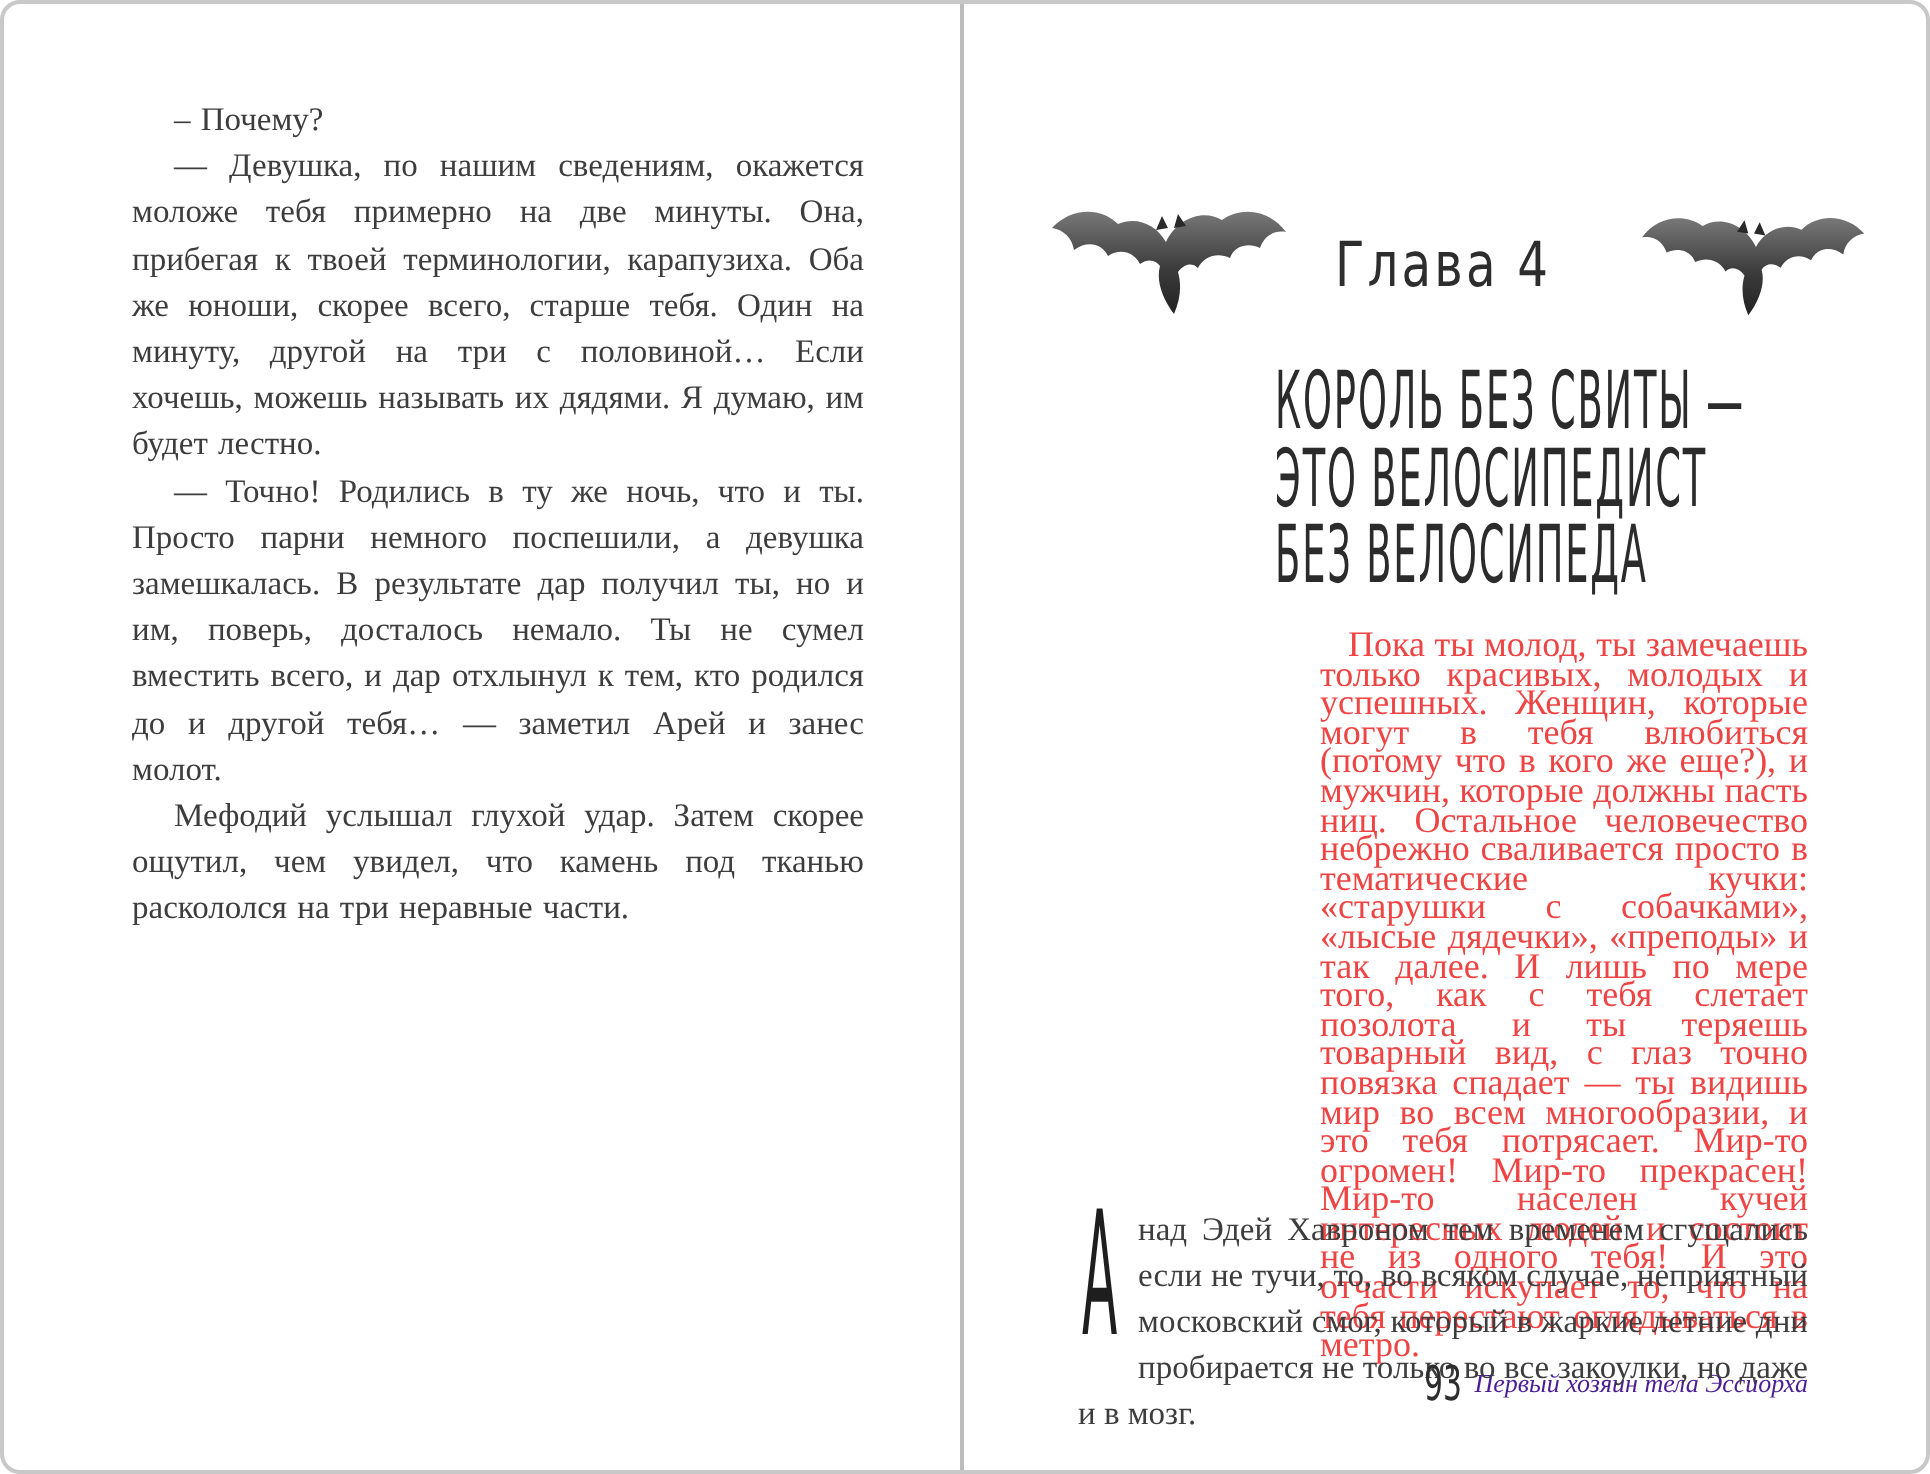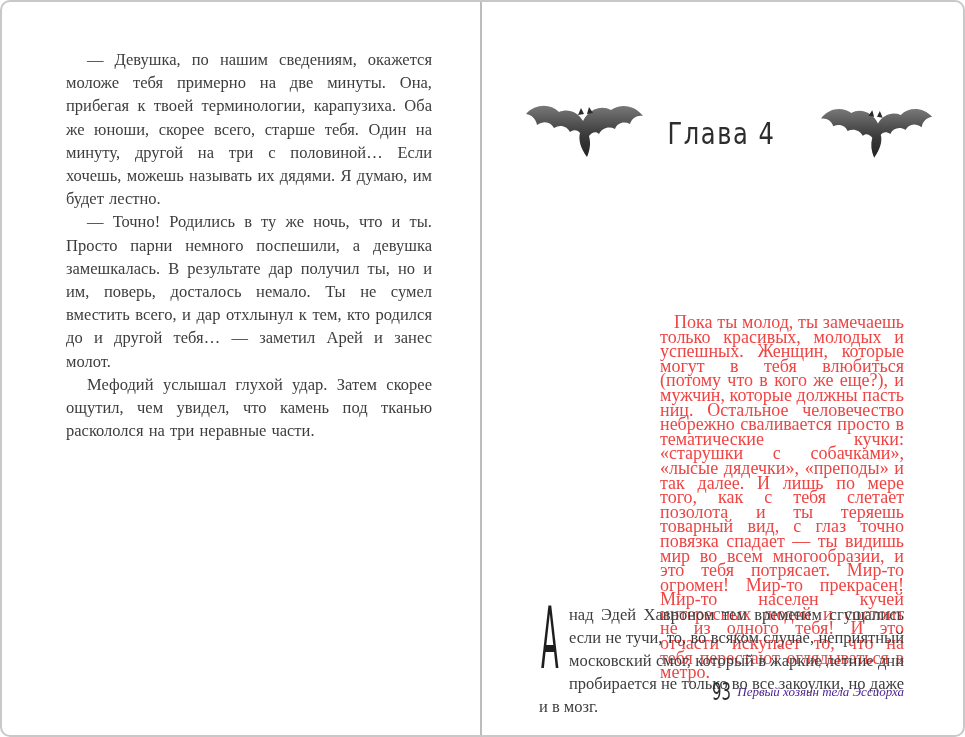--- a/index.html
+++ b/index.html
@@ -60,20 +60,21 @@
   }
 </style>
 </head>
 <body>
 
 <div class="frame">
 
   <div class="divider"></div>
 
   <div class="left-col">
+    <p>– Почему?</p>
     <p>— Девушка, по нашим сведениям, окажется моложе тебя примерно на две минуты. Она, прибегая к твоей терминологии, карапузиха. Оба же юноши, скорее всего, старше тебя. Один на минуту, другой на три с половиной… Если хочешь, можешь называть их дядями. Я думаю, им будет лестно.</p>
     <p>— Точно! Родились в ту же ночь, что и ты. Просто парни немного поспешили, а девушка замешкалась. В результате дар получил ты, но и им, поверь, досталось немало. Ты не сумел вместить всего, и дар отхлынул к тем, кто родился до и другой тебя… — заметил Арей и занес молот.</p>
     <p>Мефодий услышал глухой удар. Затем скорее ощутил, чем увидел, что камень под тканью раскололся на три неравные части.</p>
   </div>
 
   <svg class="bat bat-left" viewBox="0 0 120 62" aria-hidden="true">
     <defs>
       <linearGradient id="batg1" x1="0" y1="0" x2="0" y2="1">
         <stop offset="0" stop-color="#787878"></stop>
         <stop offset="0.55" stop-color="#3c3c3c"></stop>
@@ -91,20 +92,25 @@
         <stop offset="0.55" stop-color="#3c3c3c"></stop>
         <stop offset="1" stop-color="#222222"></stop>
       </linearGradient>
     </defs>
     <path fill="url(#batg2)" d="M59 22 C54 13 44 9 35 13 C26 4 11 5 2 15 C8 16 12 20 13 26 C20 21 27 23 30 29 C36 25 43 27 46 33 C50 30 54 31 56 34 C54 41 57 50 63 58 C66 51 67 44 65 37 C68 33 72 32 75 35 C78 29 85 27 91 30 C93 24 100 22 106 25 C108 19 113 16 119 17 C111 6 97 4 87 11 C77 5 64 11 59 22 Z"></path>
     <path fill="#2a2a2a" d="M54 16 l3 -7 3 6 z M63 15 l2 -7 4 6 z"></path>
   </svg>
 
   <div class="chapter-label hand">Глава 4</div>
 
+  <div class="title-block">
+    <div class="title-line hand">КОРОЛЬ БЕЗ СВИТЫ —</div>
+    <div class="title-line hand">ЭТО ВЕЛОСИПЕДИСТ</div>
+    <div class="title-line hand">БЕЗ ВЕЛОСИПЕДА</div>
+  </div>
 
   <div class="epigraph-block">
     <p class="epigraph">Пока ты молод, ты замечаешь только красивых, молодых и успешных. Женщин, которые могут в тебя влюбиться (потому что в кого же еще?), и мужчин, которые должны пасть ниц. Остальное человечество небрежно сваливается просто в тематические кучки: «старушки с собачками», «лысые дядечки», «преподы» и так далее. И лишь по мере того, как с тебя слетает позолота и ты теряешь товарный вид, с глаз точно повязка спадает — ты видишь мир во всем многообразии, и это тебя потрясает. Мир-то огромен! Мир-то прекрасен! Мир-то населен кучей интересных людей и состоит не из одного тебя! И это отчасти искупает то, что на тебя перестают оглядываться в метро.</p>
     <div class="attribution">Первый хозяин тела Эссиорха</div>
   </div>
 
   <p class="drop-para">
     <span class="dropcap">А</span><span>над Эдей Хавроном тем временем сгущались если не тучи, то, во всяком случае, неприятный московский смог, который в жаркие летние дни пробирается не только во все закоулки, но даже и в мозг.</span>
   </p>
 

